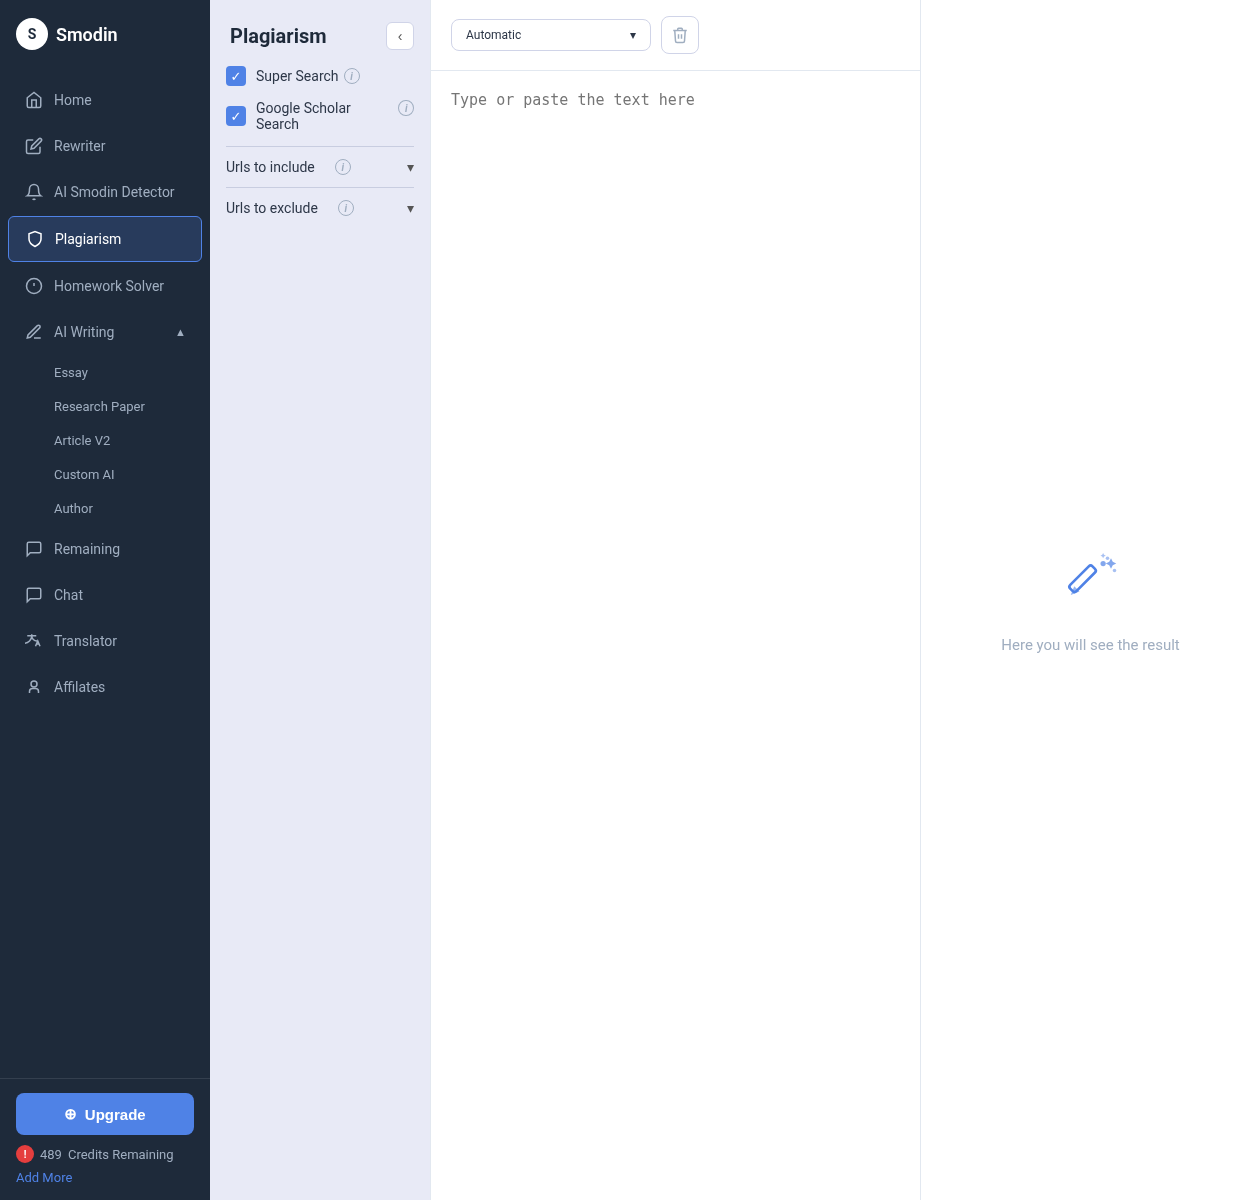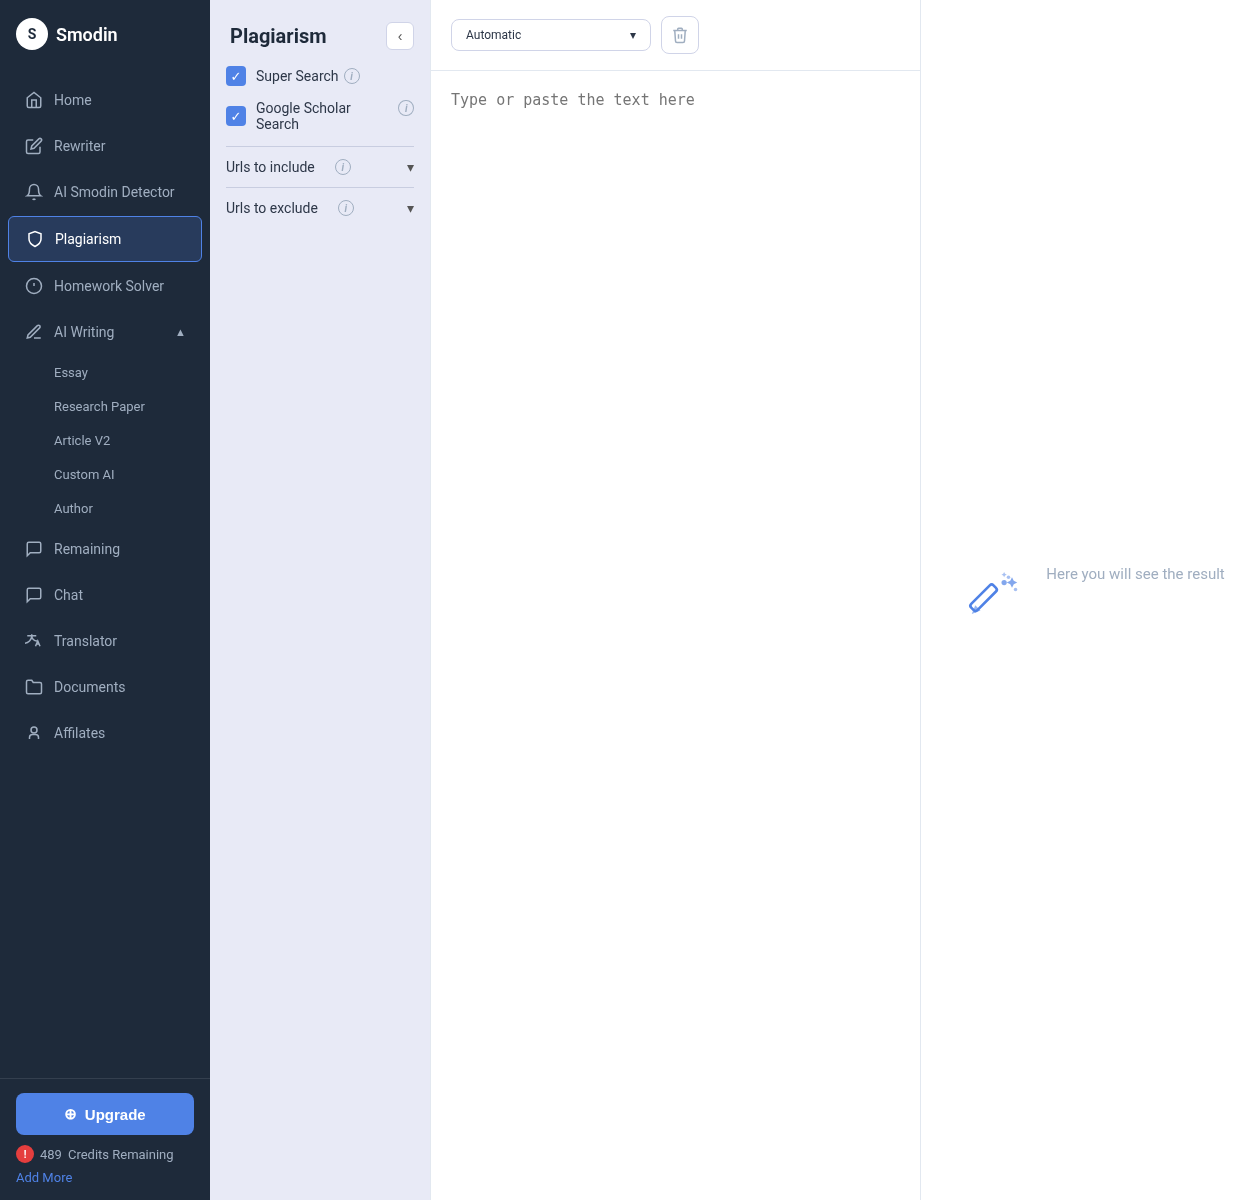--- a/index.html
+++ b/index.html
@@ -286,21 +286,22 @@
       background: #fff;
       border-left: 1px solid #e2e8f0;
       display: flex;
       flex-direction: column;
       align-items: center;
       justify-content: center;
       height: 100%;
     }
     .result-placeholder {
       display: flex;
-      flex-direction: row;
+      flex-direction: column;
+      align-items: center;
       gap: 20px;
     }
     .result-icon {
       width: 70px;
       height: 70px;
     }
     .result-text {
       color: #a0aec0;
       font-size: 15px;
     }
@@ -403,28 +404,20 @@
       <span class="nav-item-label">Chat</span>
     </div>
     <div class="nav-item">
       <span class="nav-icon">
         <svg width="18" height="18" viewBox="0 0 24 24" fill="none" stroke="currentColor" stroke-width="2">
             <path d="M3 5h12M9 3v2m0 0c0 5.523-4.477 10-10 10M9 5a7 7 0 007 7"></path>
             <path d="M14 19l3-7 3 7M15.5 16h3"></path>
           </svg>
       </span>
       <span class="nav-item-label">Translator</span>
-    </div>
-    <div class="nav-item">
-      <span class="nav-icon">
-        <svg width="18" height="18" viewBox="0 0 24 24" fill="none" stroke="currentColor" stroke-width="2">
-            <path d="M22 19a2 2 0 01-2 2H4a2 2 0 01-2-2V5a2 2 0 012-2h5l2 3h9a2 2 0 012 2z"></path>
-          </svg>
-      </span>
-      <span class="nav-item-label">Documents</span>
     </div>
     <div class="nav-item">
       <span class="nav-icon">
         <svg width="18" height="18" viewBox="0 0 24 24" fill="none" stroke="currentColor" stroke-width="2">
             <circle cx="12" cy="8" r="4"></circle>
             <path d="M6 20v-2a4 4 0 014-4h4a4 4 0 014 4v2"></path>
           </svg>
       </span>
       <span class="nav-item-label">Affilates</span>
     </div>

